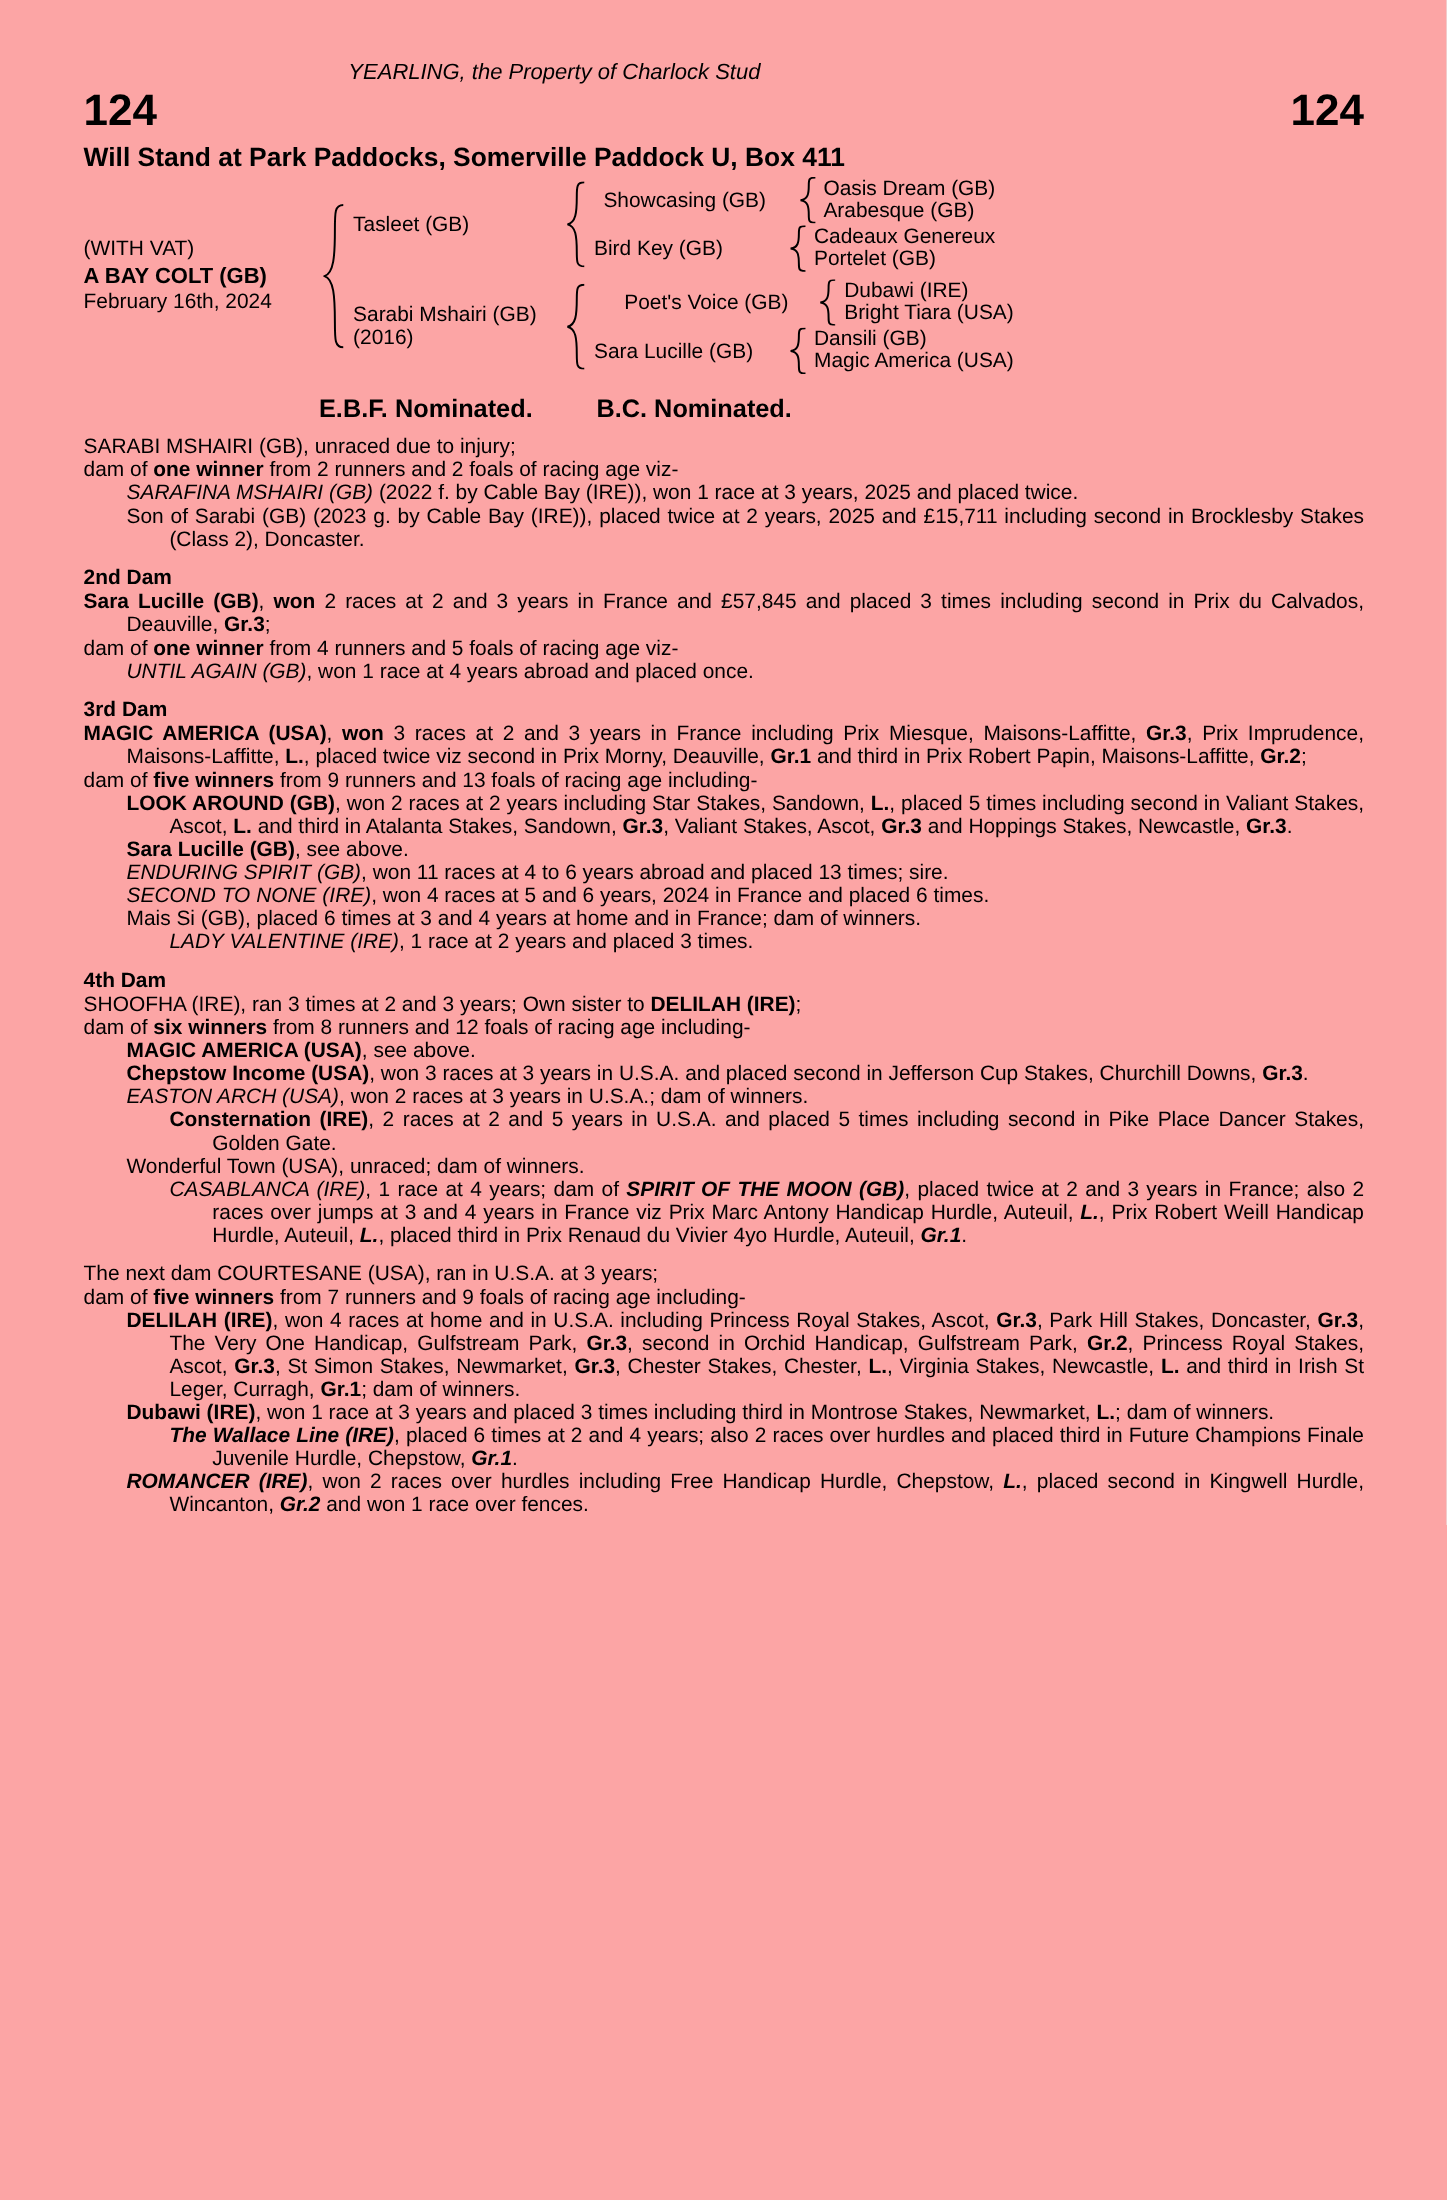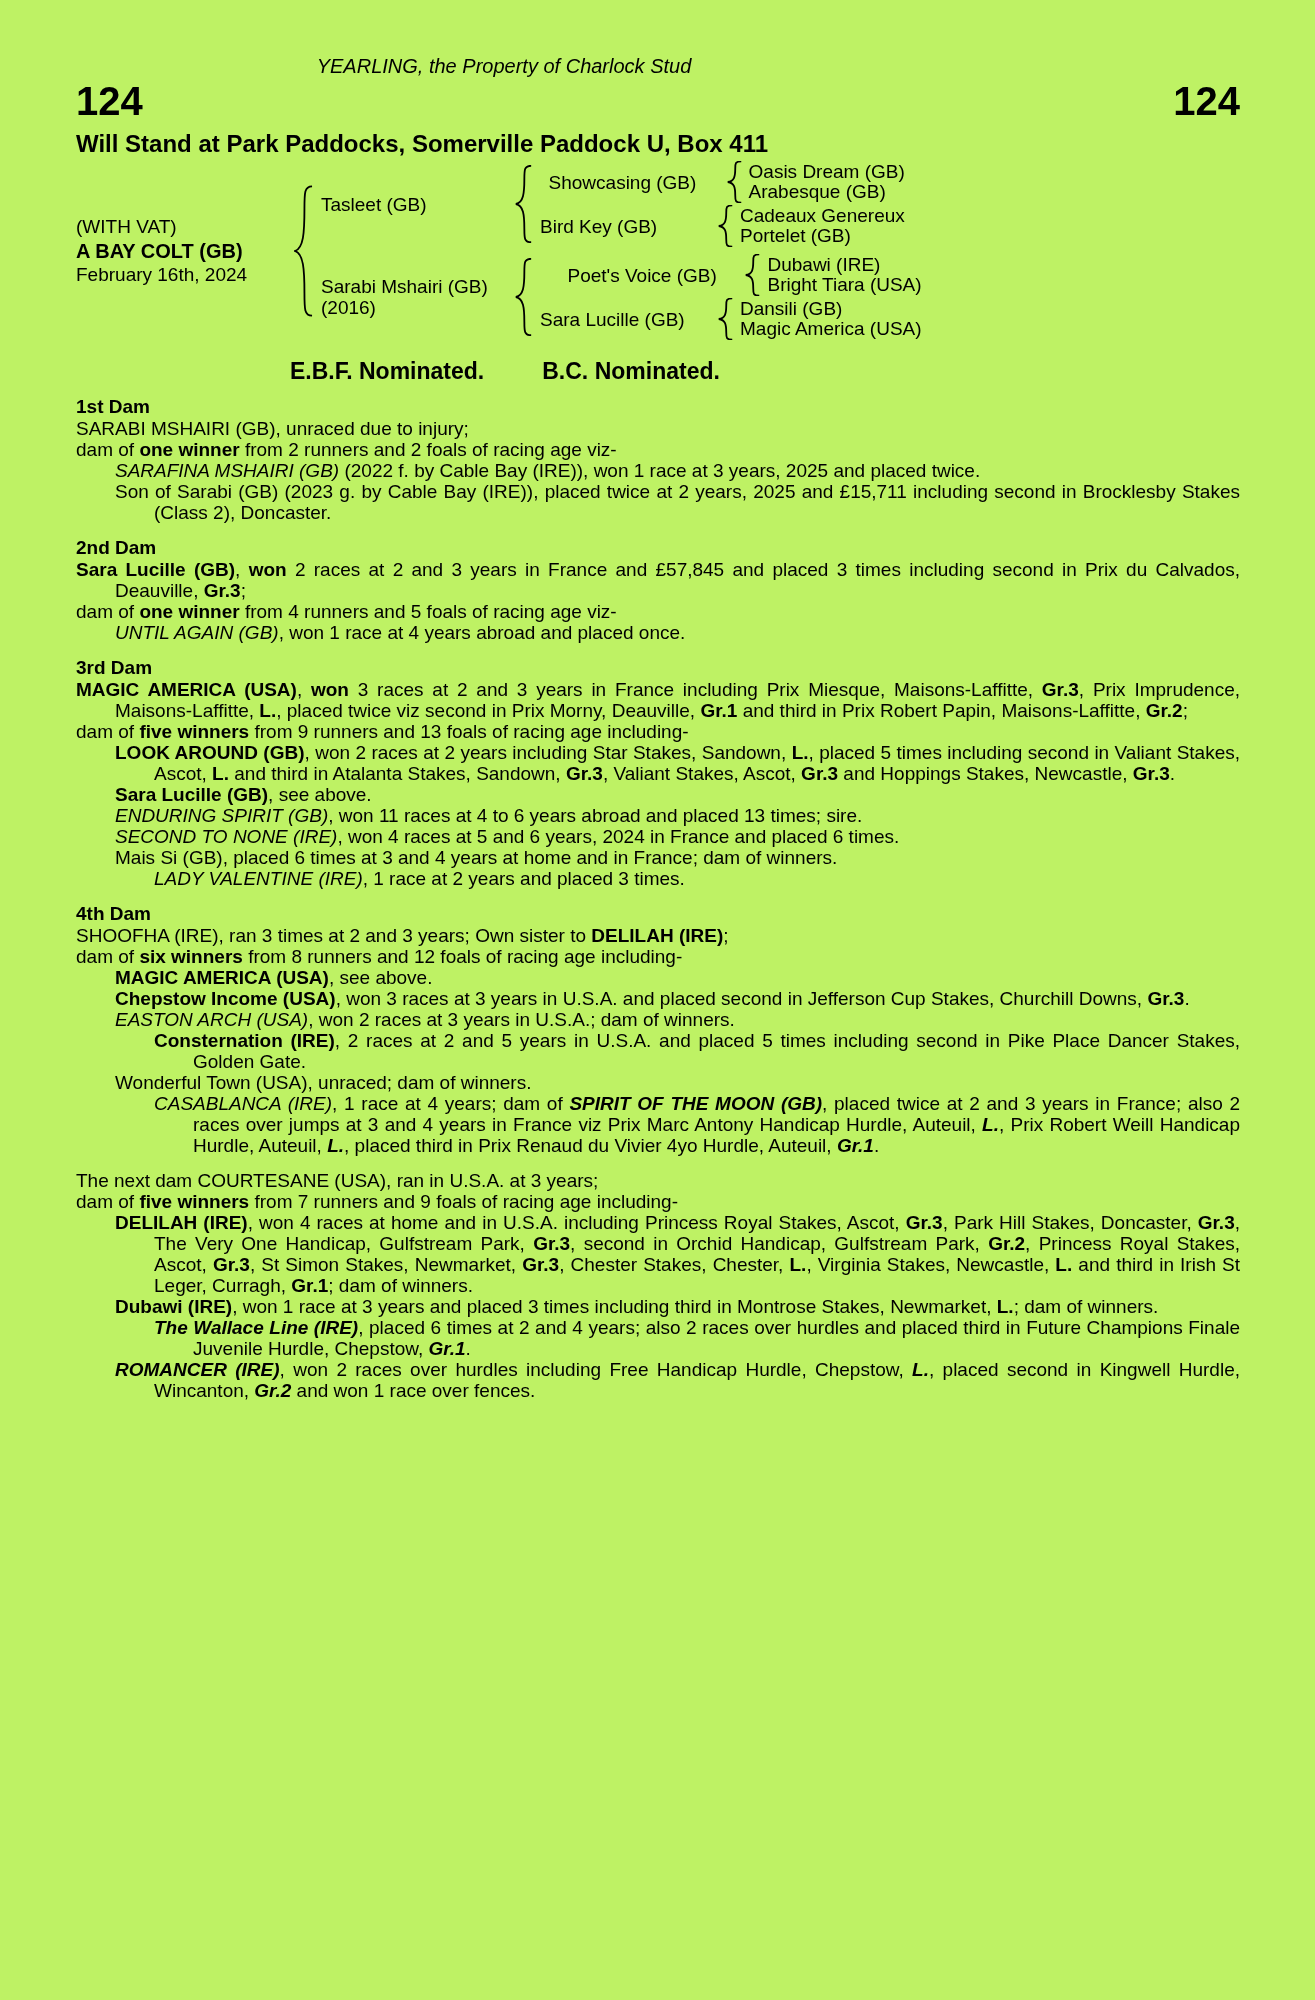--- a/index.html
+++ b/index.html
@@ -2,21 +2,21 @@
 <html><head>
 <meta charset="utf-8">
 <title>Sales Catalogue Page</title>
 <style>
   html, body { margin: 0; padding: 0; background: #e9e9e9; }
   .page {
     width: 1315px;
     height: 2000px;
     box-sizing: border-box;
     margin: 0 auto;
-    background: #bef264;
+    background: #fca5a5;
     color: #000;
     font-family: "Liberation Sans", "DejaVu Sans", sans-serif;
     font-size: 19px;
     line-height: 21px;
     padding: 56px 75px 0 76px;
     overflow: hidden;
   }
 
   
   .property-line {
@@ -174,21 +174,20 @@
     </div>
   </div>
 
   <div class="nominations">
     <span>E.B.F. Nominated.</span>
     <span>B.C. Nominated.</span>
   </div>
 
   <div id="dam-sections">
       <section class="dam-section">
-        <div class="dam-heading">1st Dam</div>
         <p class="para indent-0"><span>SARABI MSHAIRI (GB), unraced due to injury;</span></p>
         <p class="para indent-0"><span>dam of </span><span class="seg-b">one winner</span><span> from 2 runners and 2 foals of racing age viz-</span></p>
         <p class="para indent-1"><span class="seg-i">SARAFINA MSHAIRI (GB)</span><span> (2022 f. by Cable Bay (IRE)), won 1 race at 3 years, 2025 and placed twice.</span></p>
         <p class="para indent-1"><span>Son of Sarabi (GB) (2023 g. by Cable Bay (IRE)), placed twice at 2 years, 2025 and £15,711 including second in Brocklesby Stakes (Class 2), Doncaster.</span></p>
       </section>
       <section class="dam-section">
         <div class="dam-heading">2nd Dam</div>
         <p class="para indent-0"><span class="seg-b">Sara Lucille (GB)</span><span>, </span><span class="seg-b">won</span><span> 2 races at 2 and 3 years in France and £57,845 and placed 3 times including second in Prix du Calvados, Deauville, </span><span class="seg-b">Gr.3</span><span>;</span></p>
         <p class="para indent-0"><span>dam of </span><span class="seg-b">one winner</span><span> from 4 runners and 5 foals of racing age viz-</span></p>
         <p class="para indent-1"><span class="seg-i">UNTIL AGAIN (GB)</span><span>, won 1 race at 4 years abroad and placed once.</span></p>

